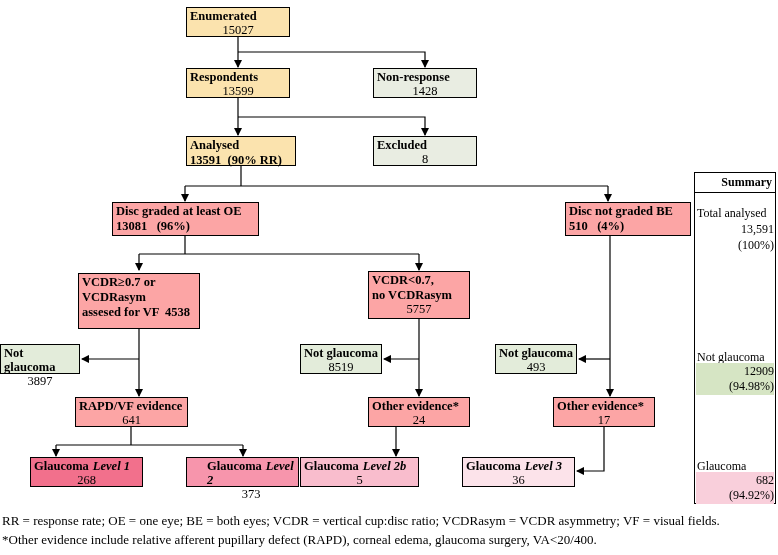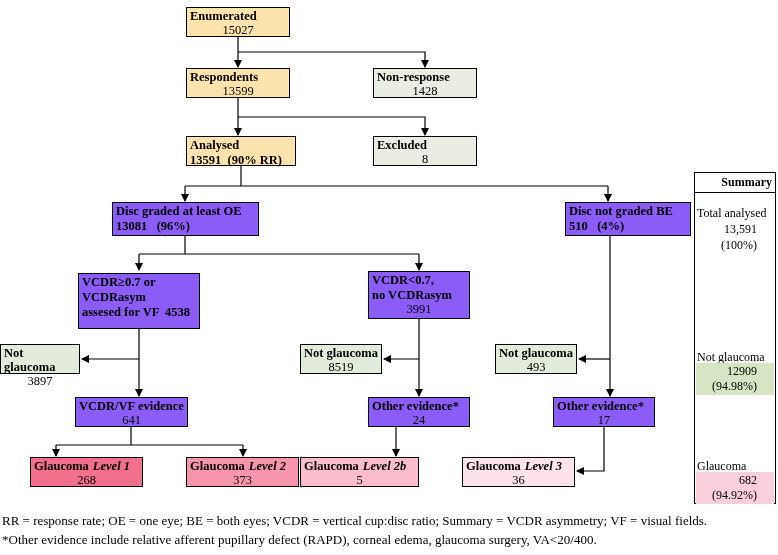--- a/index.html
+++ b/index.html
@@ -3,40 +3,40 @@
 <meta charset="utf-8">
 <style>
   html,body{margin:0;padding:0;background:#fff;}
   #stage{
     position:relative;width:778px;height:555px;background:#fff;
     font-family:"Liberation Serif", serif;color:#000;overflow:hidden;
   }
   svg.connectors{position:absolute;left:0;top:0;width:778px;height:555px;}
   .box{
     position:absolute;border:1px solid #000;box-sizing:border-box;
-    font-size:12.5px;line-height:14px;background:#8b5cf6;
+    font-size:12.5px;line-height:14px;background:#fca5a5;
   }
   .box .lbl{padding:1px 3px 0;text-align:left;white-space:pre-wrap;font-weight:bold;}
   .box .num{text-align:center;white-space:pre-wrap;}
   .tan{background:var(--c-enumeration_tan);}
   .gbox{background:var(--c-excluded_green);}
   .ngbox{background:var(--c-not_glaucoma_green);}
   .p1{background:var(--c-glaucoma_level1);margin-left:30px;}
-  .p2{background:var(--c-glaucoma_level2);}
+  .p2{background:var(--c-glaucoma_level2);padding-left:17px;}
   .p3{background:var(--c-glaucoma_level2b);}
   .p4{background:var(--c-glaucoma_level3);}
   .level{font-style:italic;margin-left:4px;}
   
   .summary{
     position:absolute;left:694px;top:172px;width:82px;height:332px;
     border:1px solid #000;box-sizing:border-box;background:#fff;font-size:12px;
   }
   .summary .title{font-weight:bold;border-bottom:1px solid #000;padding:2px 3px;height:15px;text-align:right;}
   .summary .item{position:absolute;left:2px;white-space:nowrap;}
-  .summary .rnum{position:absolute;right:18px;text-align:left;white-space:nowrap;}
+  .summary .rnum{position:absolute;right:1px;text-align:left;white-space:nowrap;}
   .summary .hl{position:absolute;left:1px;right:1px;height:32px;}
   .summary .hl.green{background:var(--c-summary_green);}
   .summary .hl.pink{background:var(--c-summary_pink);}
   .footnote{position:absolute;left:2px;font-size:13px;line-height:17px;white-space:nowrap;}
 </style>
 </head>
 <body>
 
 <div id="stage">
 
@@ -111,40 +111,40 @@
 
   <div class="box" style="left:78px;top:273px;width:122px;height:56px">
     <div class="lbl">VCDR≥0.7 or</div>
     <div class="lbl">VCDRasym</div>
     <div class="lbl">assesed for VF  4538</div>
   </div>
 
   <div class="box" style="left:368px;top:271px;width:102px;height:48px">
     <div class="lbl">VCDR&lt;0.7,</div>
     <div class="lbl">no VCDRasym</div>
-    <div class="num">3991</div>
+    <div class="num">5757</div>
   </div>
 
   <div class="box ngbox" style="left:0px;top:344px;width:80px;height:30px">
     <div class="lbl">Not glaucoma</div>
     <div class="num">3897</div>
   </div>
 
   <div class="box ngbox" style="left:300px;top:344px;width:82px;height:30px">
     <div class="lbl">Not glaucoma</div>
     <div class="num">8519</div>
   </div>
 
   <div class="box ngbox" style="left:495px;top:344px;width:82px;height:30px">
     <div class="lbl">Not glaucoma</div>
     <div class="num">493</div>
   </div>
 
   <div class="box" style="left:75px;top:397px;width:113px;height:30px">
-    <div class="lbl">VCDR/VF evidence</div>
+    <div class="lbl">RAPD/VF evidence</div>
     <div class="num">641</div>
   </div>
 
   <div class="box" style="left:368px;top:397px;width:102px;height:30px">
     <div class="lbl">Other evidence*</div>
     <div class="num">24</div>
   </div>
 
   <div class="box" style="left:553px;top:397px;width:102px;height:30px">
     <div class="lbl">Other evidence*</div>
@@ -181,16 +181,16 @@
     <div class="hl green" style="top:190px"></div>
     <div class="rnum" style="top:191px">12909</div>
     <div class="rnum" style="top:206px">(94.98%)</div>
 
     <div class="item" style="top:286px">Glaucoma</div>
     <div class="hl pink" style="top:299px"></div>
     <div class="rnum" style="top:300px">682</div>
     <div class="rnum" style="top:315px">(94.92%)</div>
   </div>
 
-  <div class="footnote" style="top:512px">RR = response rate; OE = one eye; BE = both eyes; VCDR = vertical cup:disc ratio; Summary = VCDR asymmetry; VF = visual fields.</div>
+  <div class="footnote" style="top:512px">RR = response rate; OE = one eye; BE = both eyes; VCDR = vertical cup:disc ratio; VCDRasym = VCDR asymmetry; VF = visual fields.</div>
   <div class="footnote" style="top:531px">*Other evidence include relative afferent pupillary defect (RAPD), corneal edema, glaucoma surgery, VA&lt;20/400.</div>
 
 </div>
 
 </body></html>

